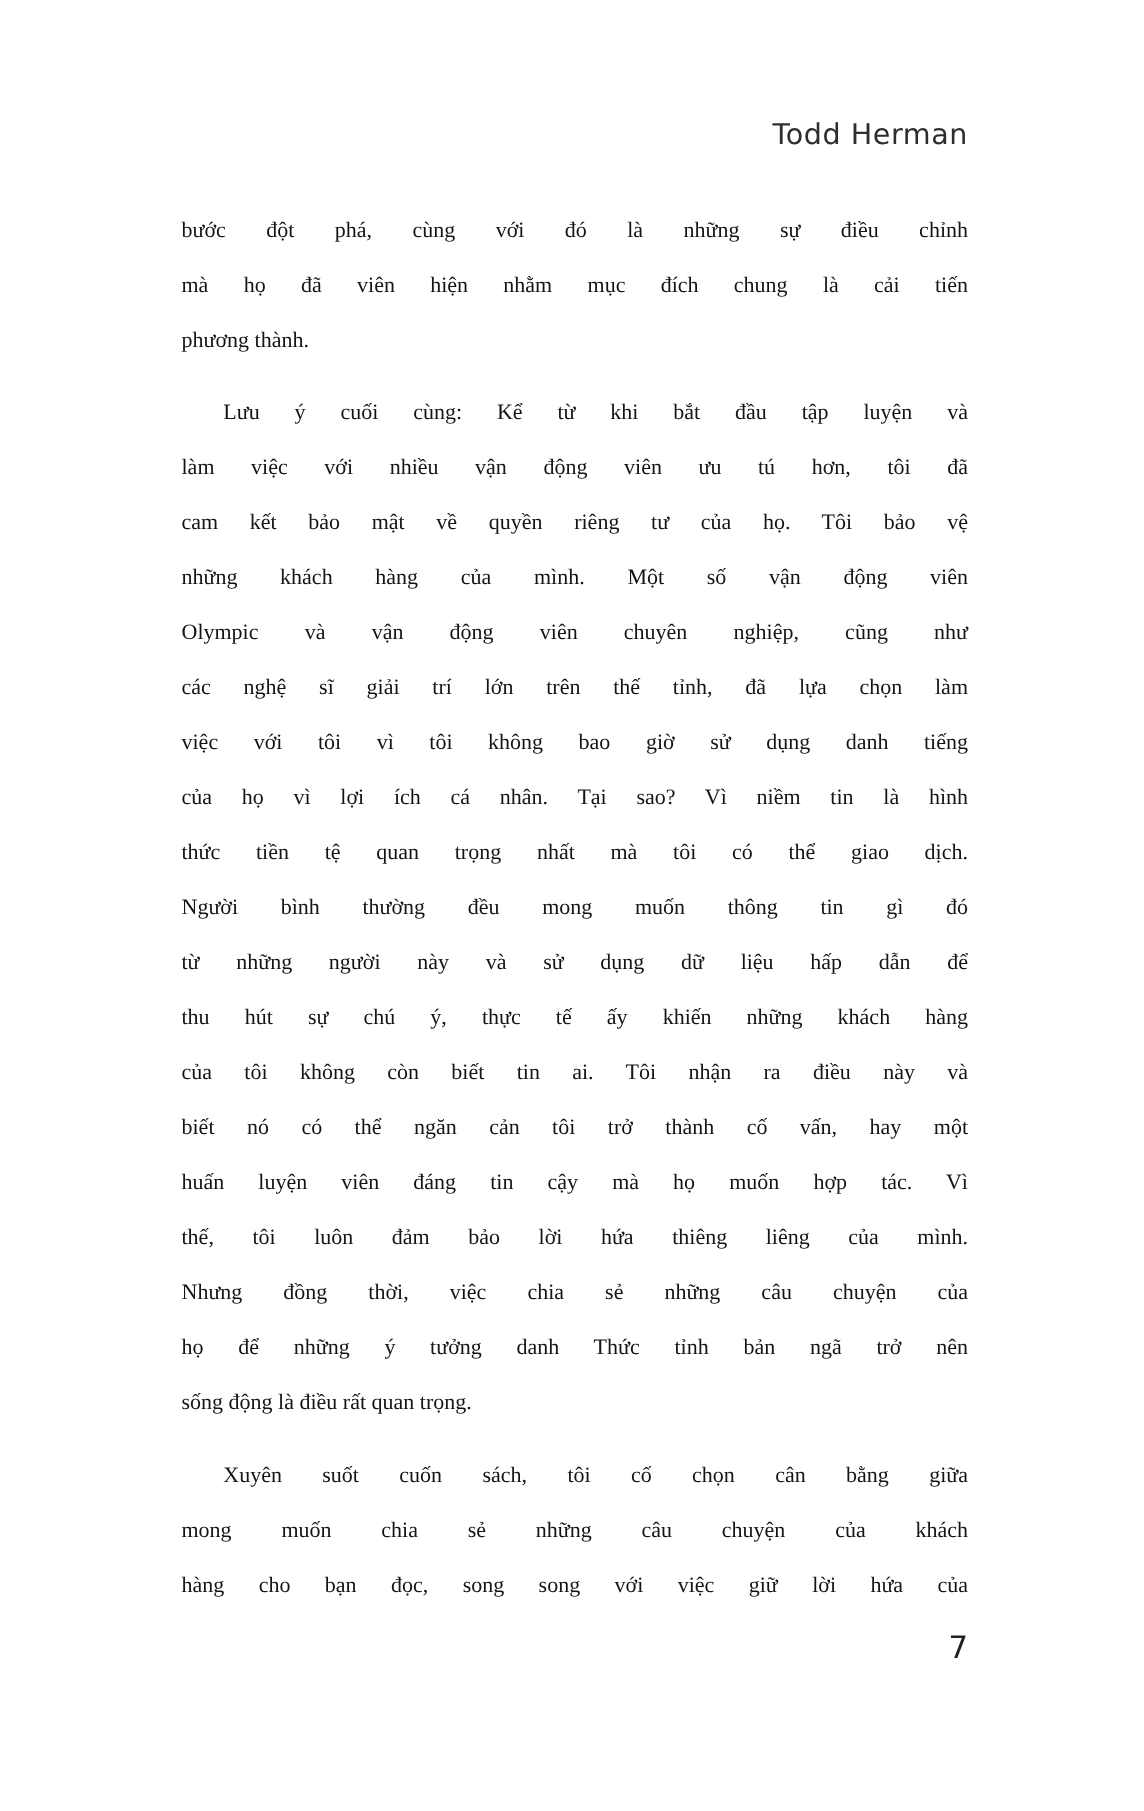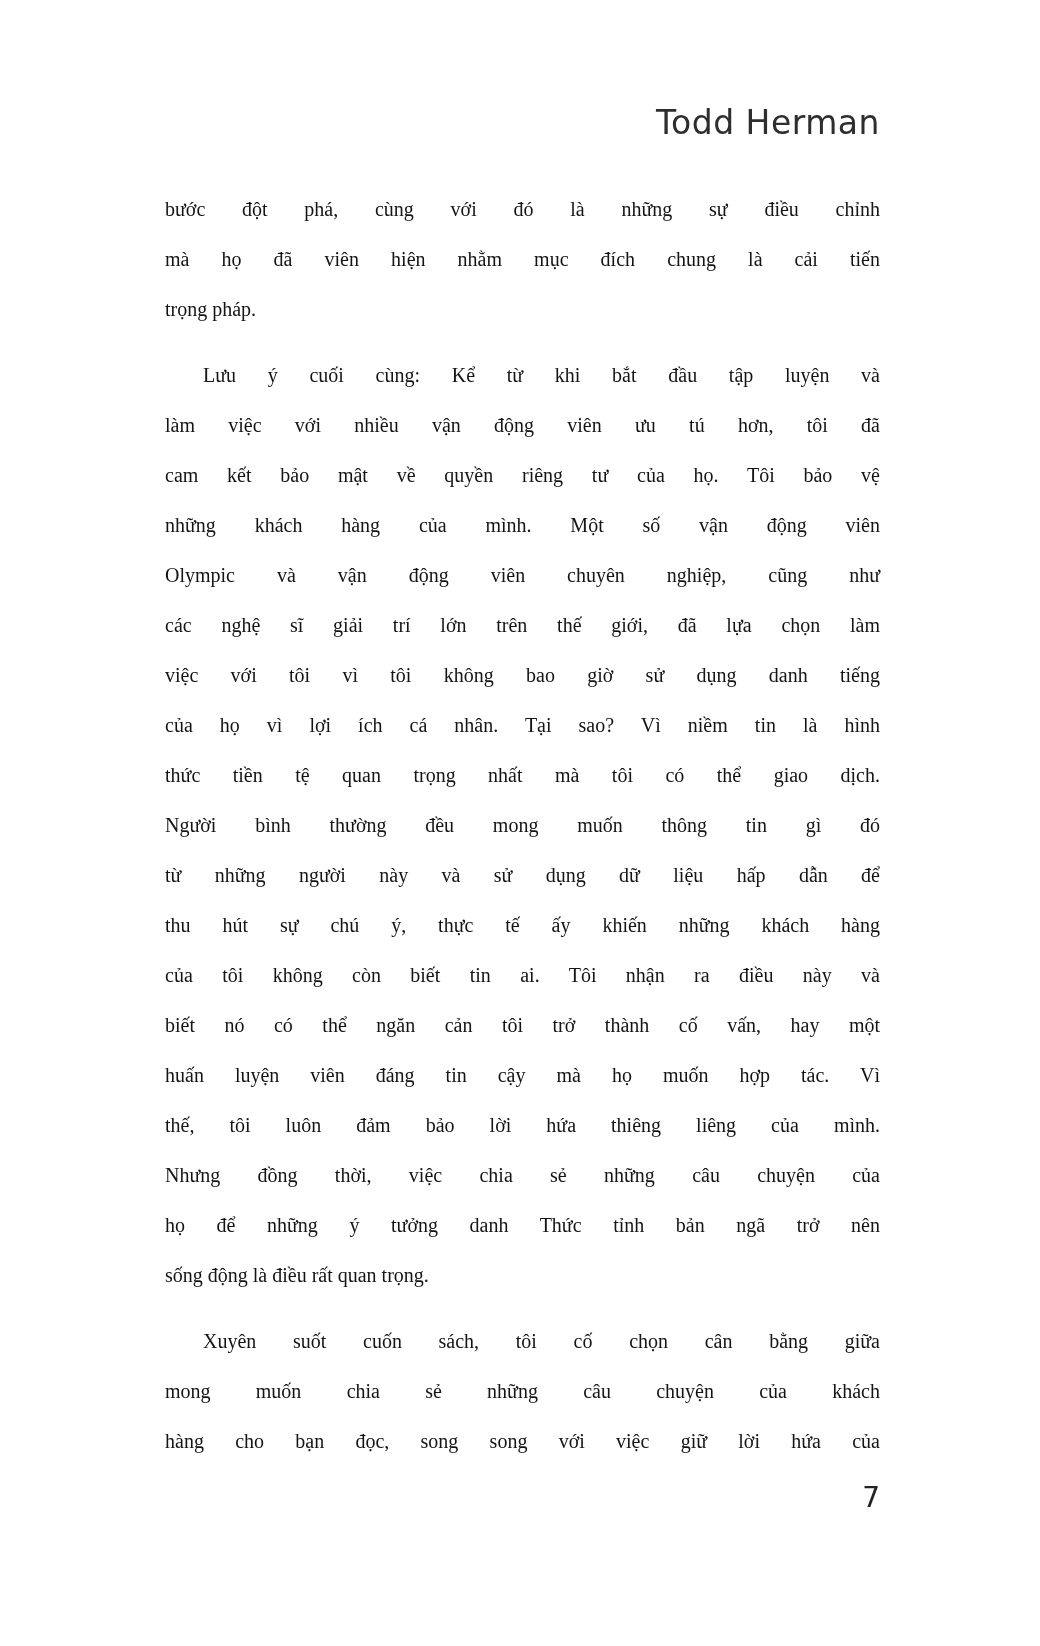--- a/index.html
+++ b/index.html
@@ -14,21 +14,21 @@
     background: #ffffff;
     overflow: hidden;
     font-family: "Liberation Serif", serif;
     color: #141414;
   }
   .running-header {
     position: absolute;
     top: 108px;
     right: 160px;
     font-family: "DejaVu Sans", "Liberation Sans", sans-serif;
-    font-size: 33px;
+    font-size: 26px;
     line-height: 30px;
     color: #2e2e2e;
     letter-spacing: 0.5px;
   }
   .body-text {
     position: absolute;
     left: 165px;
     top: 184px;
     width: 715px;
   }
@@ -60,30 +60,30 @@
 
 <div class="page">
 
   <div class="running-header">Todd Herman</div>
 
   <div class="body-text">
 
     <div class="para">
       <div class="line">bước đột phá, cùng với đó là những sự điều chỉnh</div>
       <div class="line">mà họ đã viên hiện nhằm mục đích chung là cải tiến</div>
-      <div class="line lastline">trọng pháp.</div>
+      <div class="line lastline">phương thành.</div>
     </div>
 
     <div class="para">
       <div class="line indent">Lưu ý cuối cùng: Kể từ khi bắt đầu tập luyện và</div>
       <div class="line">làm việc với nhiều vận động viên ưu tú hơn, tôi đã</div>
       <div class="line">cam kết bảo mật về quyền riêng tư của họ. Tôi bảo vệ</div>
       <div class="line">những khách hàng của mình. Một số vận động viên</div>
       <div class="line">Olympic và vận động viên chuyên nghiệp, cũng như</div>
-      <div class="line">các nghệ sĩ giải trí lớn trên thế giới, đã lựa chọn làm</div>
+      <div class="line">các nghệ sĩ giải trí lớn trên thế tỉnh, đã lựa chọn làm</div>
       <div class="line">việc với tôi vì tôi không bao giờ sử dụng danh tiếng</div>
       <div class="line">của họ vì lợi ích cá nhân. Tại sao? Vì niềm tin là hình</div>
       <div class="line">thức tiền tệ quan trọng nhất mà tôi có thể giao dịch.</div>
       <div class="line">Người bình thường đều mong muốn thông tin gì đó</div>
       <div class="line">từ những người này và sử dụng dữ liệu hấp dẫn để</div>
       <div class="line">thu hút sự chú ý, thực tế ấy khiến những khách hàng</div>
       <div class="line">của tôi không còn biết tin ai. Tôi nhận ra điều này và</div>
       <div class="line">biết nó có thể ngăn cản tôi trở thành cố vấn, hay một</div>
       <div class="line">huấn luyện viên đáng tin cậy mà họ muốn hợp tác. Vì</div>
       <div class="line">thế, tôi luôn đảm bảo lời hứa thiêng liêng của mình.</div>

